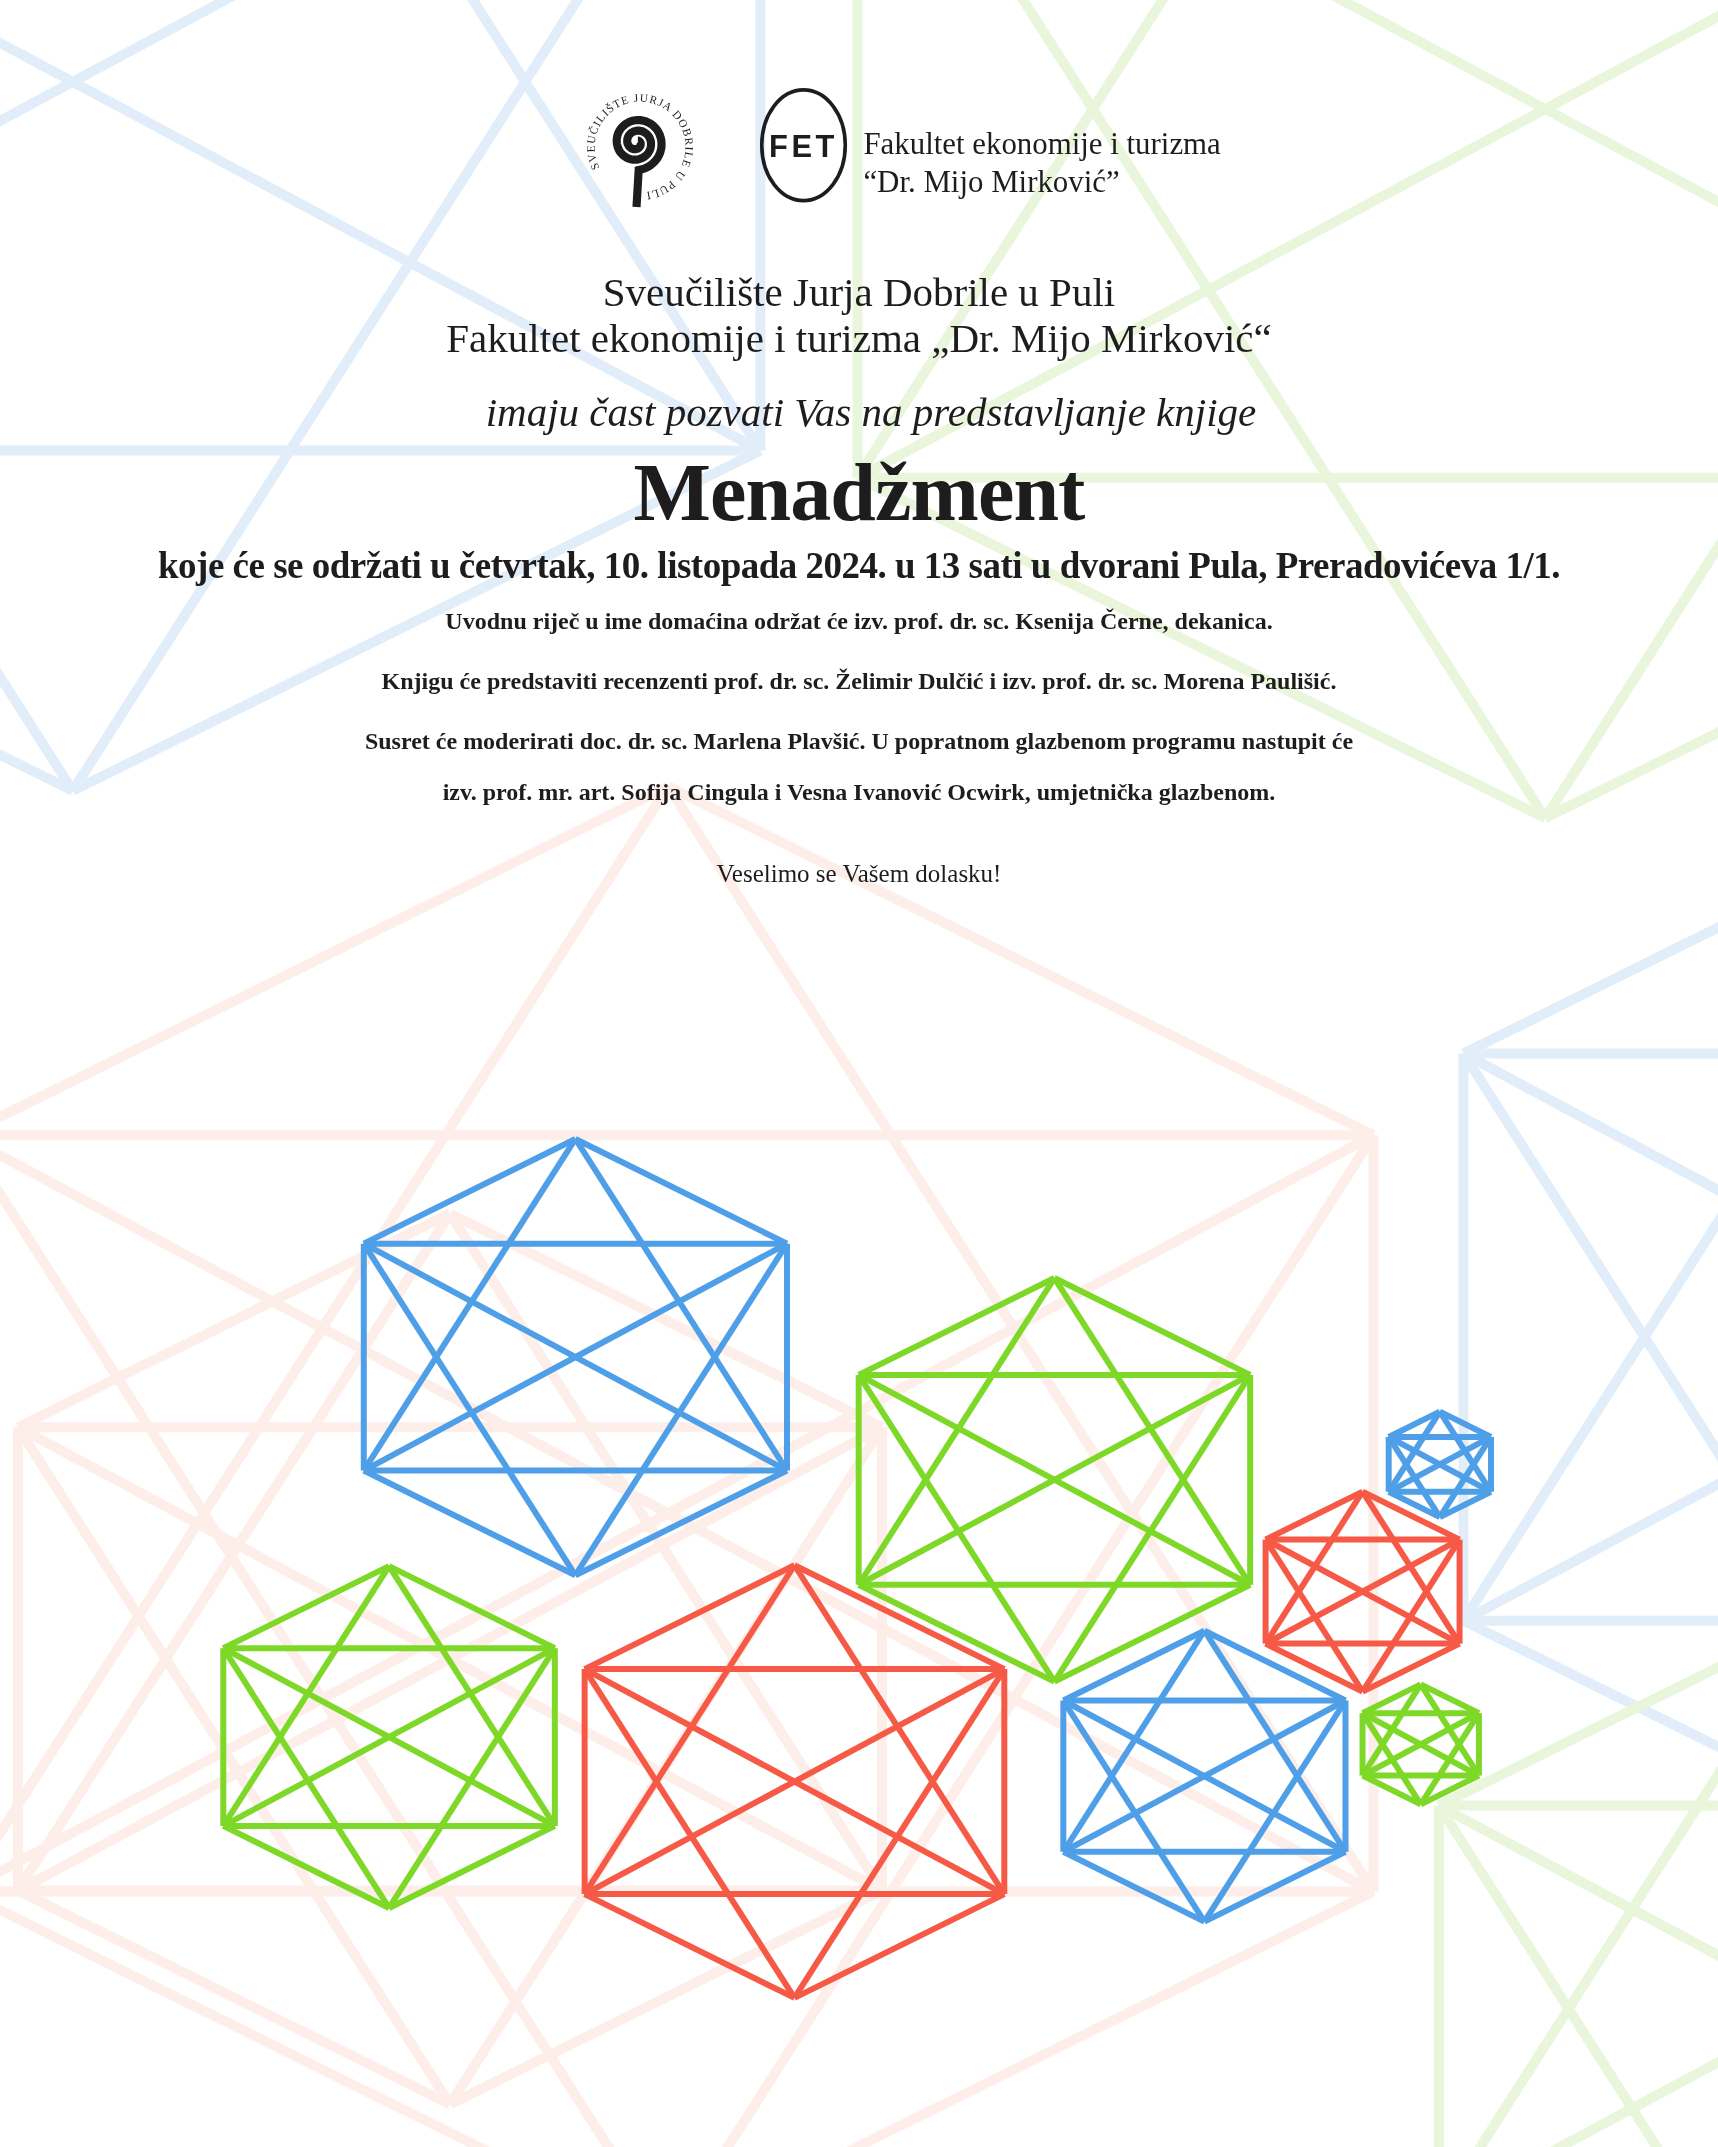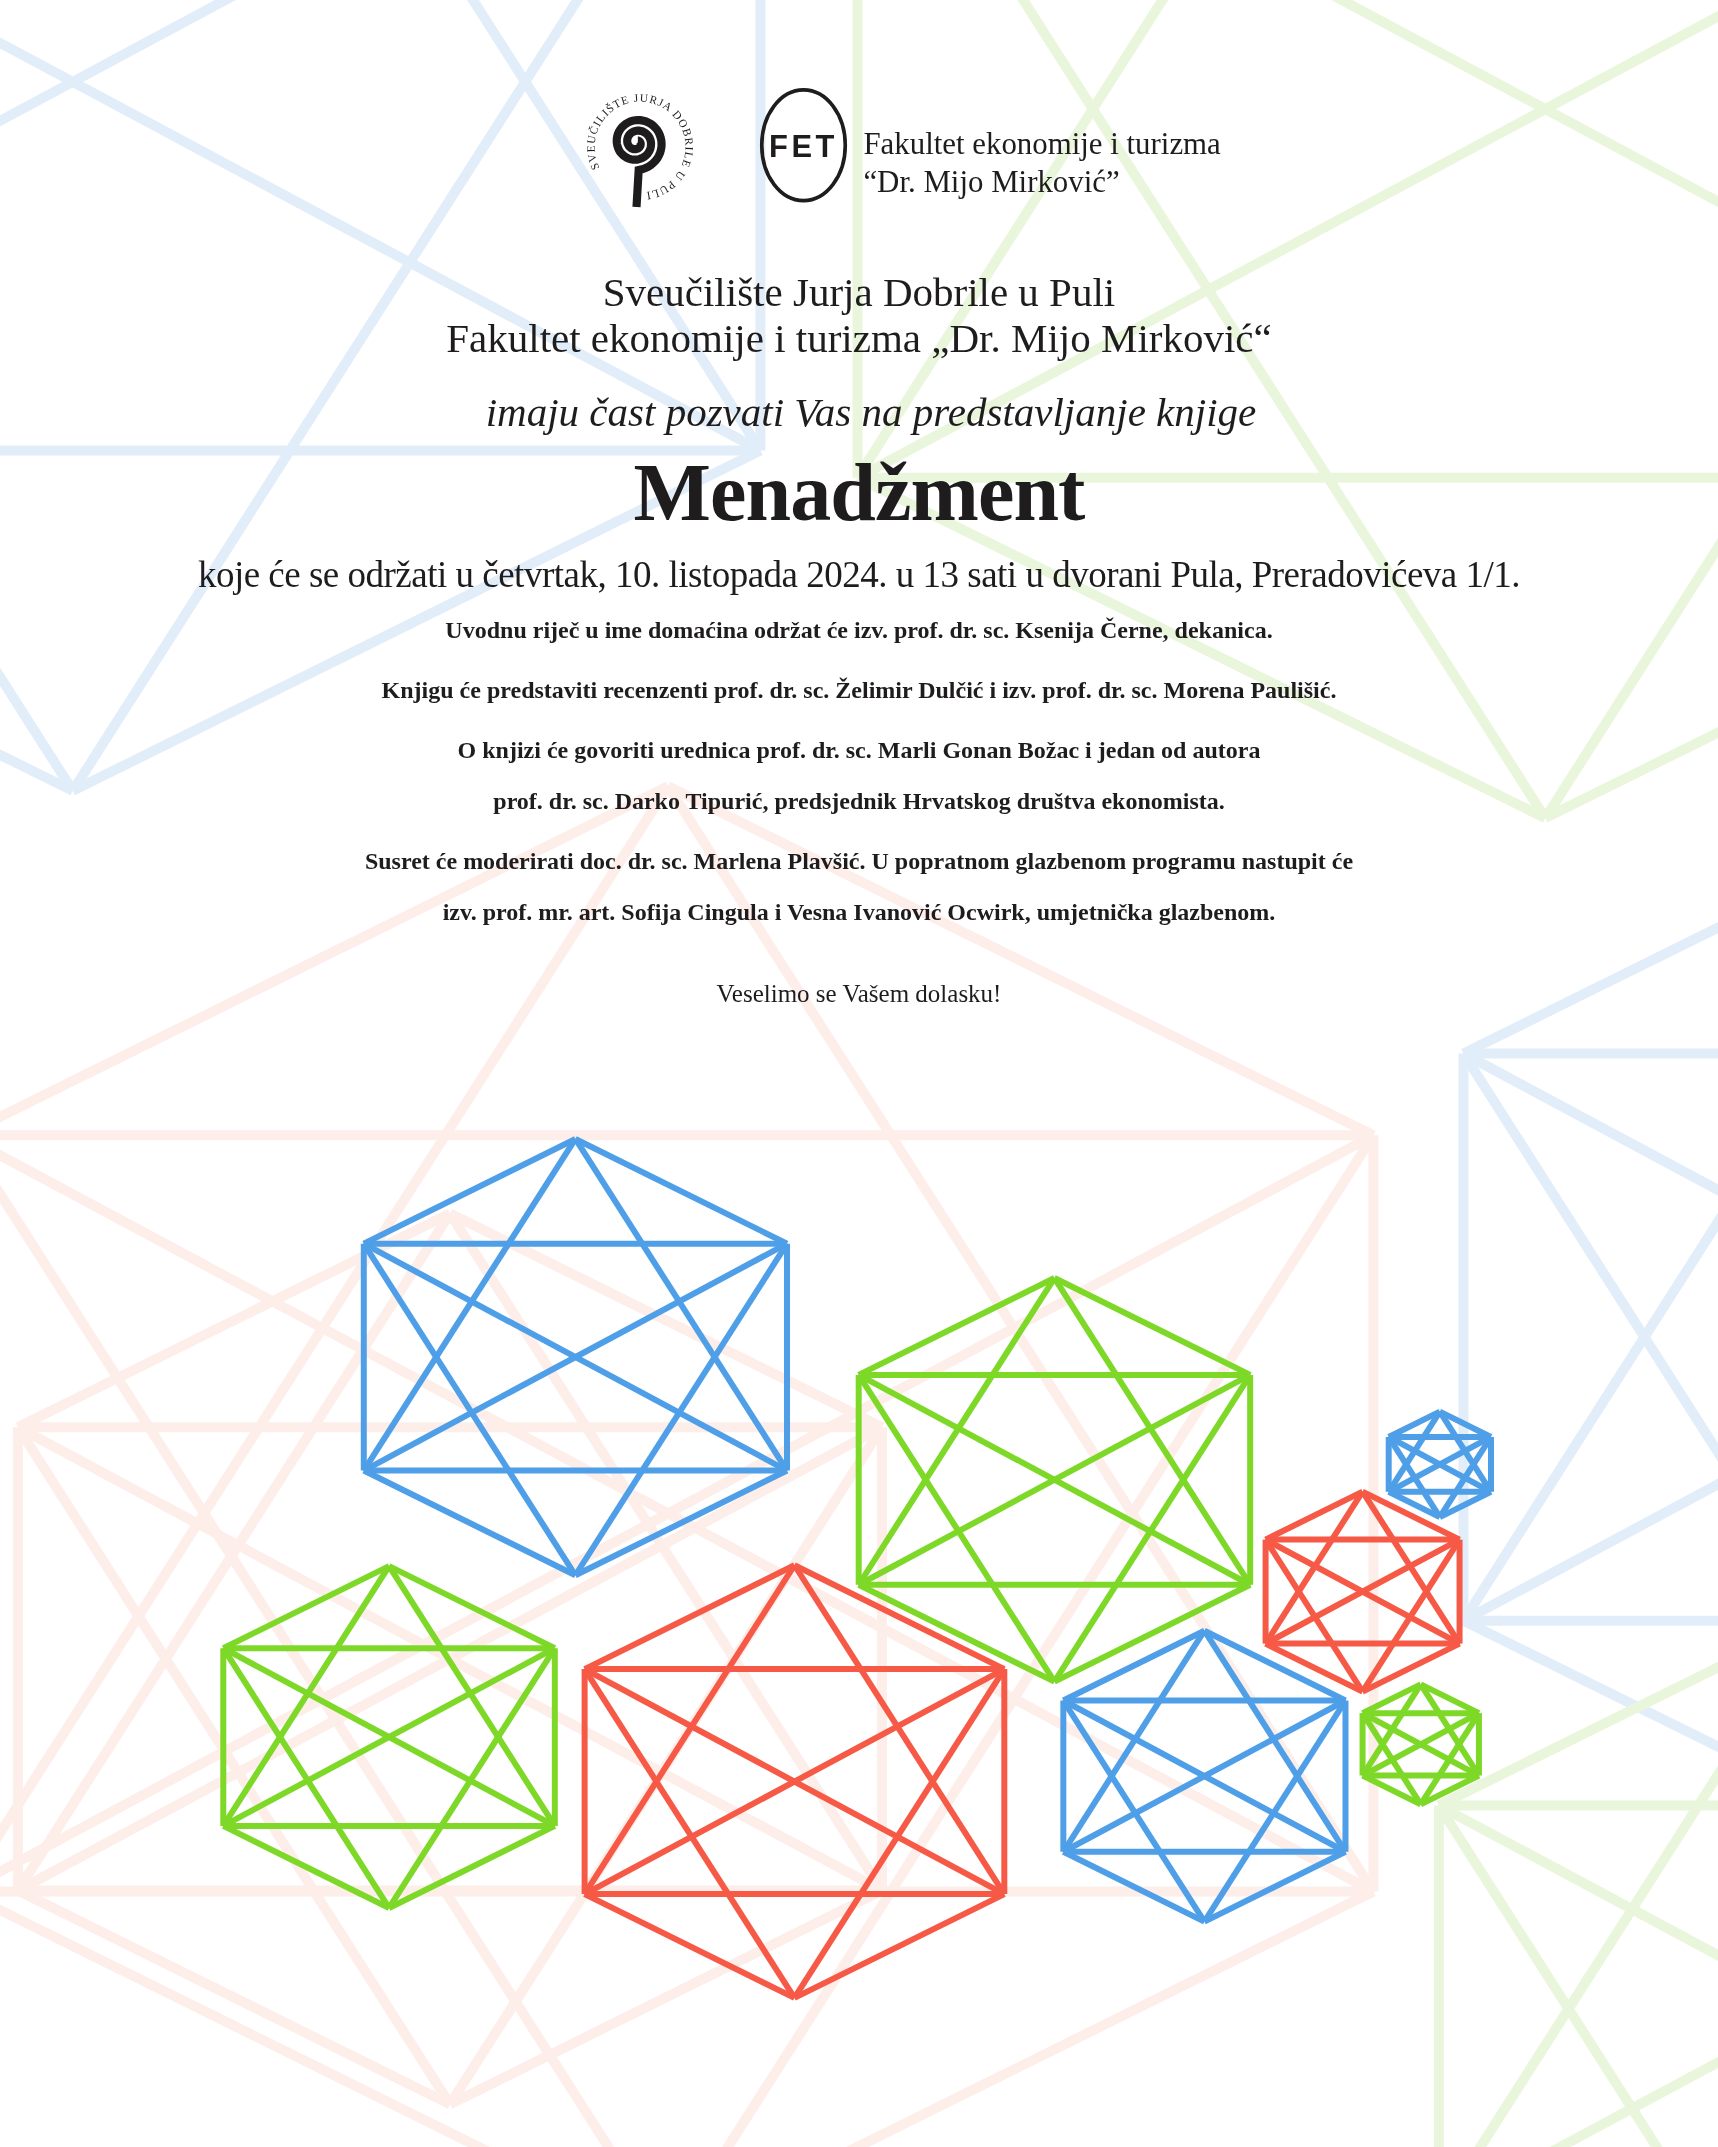--- a/index.html
+++ b/index.html
@@ -11,21 +11,21 @@
     font-family:"Liberation Serif","DejaVu Serif",serif;
     color:#1e1c1c;
   }
   svg.bg{position:absolute;left:0;top:0;z-index:0;}
   svg.logos{position:absolute;left:0;top:0;z-index:2;}
   .content{position:relative;z-index:1;text-align:center;}
   .host{font-size:41px;line-height:46px;padding-top:269px;white-space:nowrap;}
   .host div{white-space:nowrap;}
   .intro{font-size:41px;font-style:italic;margin-top:27px;white-space:nowrap;padding-left:24px;}
   .booktitle{font-size:82px;font-weight:bold;margin-top:13px;line-height:87px;letter-spacing:-0.9px;}
-  .eventline{font-size:37px;font-weight:normal;margin-top:17px;white-space:nowrap;letter-spacing:-0.5px;}
+  .eventline{font-size:37px;font-weight:bold;margin-top:8px;white-space:nowrap;letter-spacing:-0.5px;}
   .paras{font-size:24px;line-height:51px;font-weight:bold;}
   .para{margin-top:9px;}
   .para div{white-space:nowrap;}
   .closing{font-size:25px;margin-top:42px;white-space:nowrap;}
   .seal-text{font-size:12.5px;letter-spacing:1.1px;font-family:"Liberation Serif",serif;fill:#1e1c1c;}
   .fet-label{font-family:"Liberation Sans","DejaVu Sans",sans-serif;font-weight:bold;font-size:34px;letter-spacing:4px;fill:#1e1c1c;}
   .fac-text{font-family:"Liberation Serif",serif;font-size:34px;fill:#1e1c1c;}
 </style>
 </head>
 <body>
@@ -101,24 +101,20 @@
     <div class="booktitle">Menadžment</div>
     <div class="eventline">koje će se održati u četvrtak, 10. listopada 2024. u 13 sati u dvorani Pula, Preradovićeva 1/1.</div>
     <div class="paras">
         <div class="para">
           <div>Uvodnu riječ u ime domaćina održat će izv. prof. dr. sc. Ksenija Černe, dekanica.</div>
         </div>
         <div class="para">
           <div>Knjigu će predstaviti recenzenti prof. dr. sc. Želimir Dulčić i  izv. prof. dr. sc. Morena Paulišić.</div>
         </div>
         <div class="para">
-          <div>O knjizi će govoriti urednica prof. dr. sc. Marli Gonan Božac i jedan od autora</div>
-          <div>prof. dr. sc. Darko Tipurić, predsjednik Hrvatskog društva ekonomista.</div>
-        </div>
-        <div class="para">
           <div>Susret će moderirati doc. dr. sc. Marlena Plavšić. U popratnom glazbenom programu nastupit će</div>
           <div>izv. prof. mr. art. Sofija Cingula i Vesna Ivanović Ocwirk, umjetnička glazbenom.</div>
         </div>
       </div>
     <div class="closing">Veselimo se Vašem dolasku!</div>
   </div>
 
 </div>
 
 

